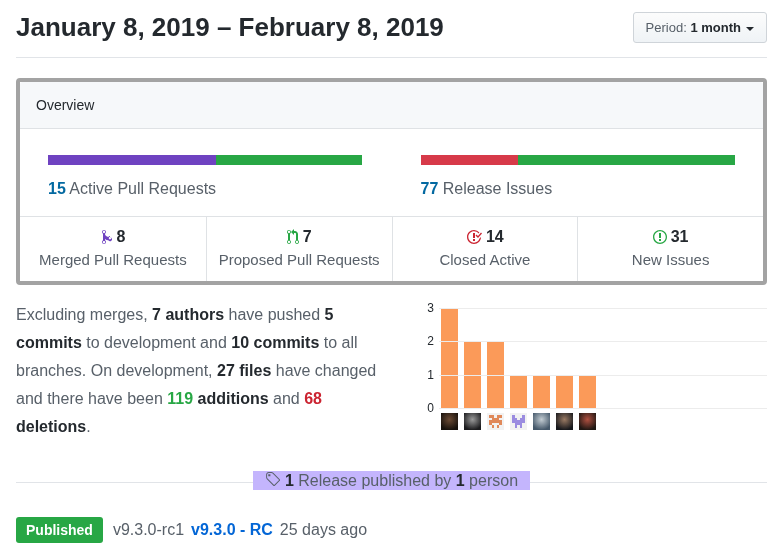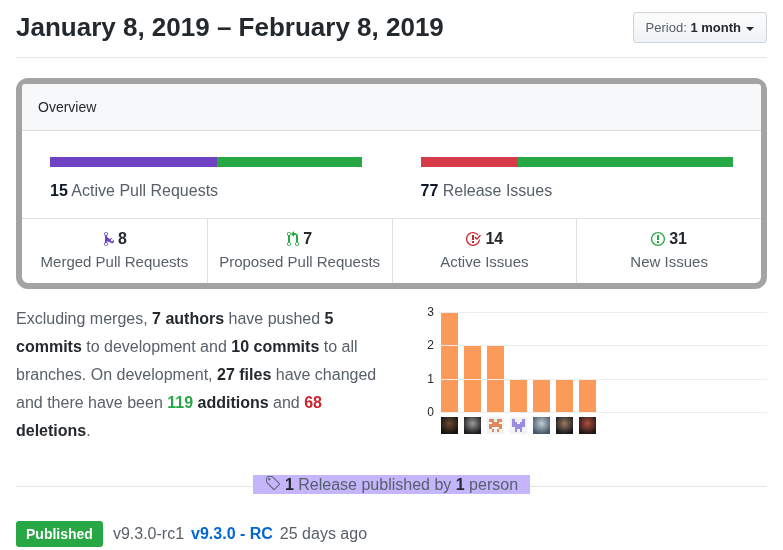--- a/index.html
+++ b/index.html
@@ -17,30 +17,30 @@
   .page-title { font-size: 26px; font-weight: 700; margin: 0; color: #24292e; }
   .period-btn { background: linear-gradient(#fcfcfc, #eff3f6); border: 1px solid #cfd4d9;
     border-radius: 3px; padding: 7px 12px; font-size: 13px; color: #586069; cursor: pointer;
     font-family: "Liberation Sans", sans-serif; }
   .period-btn b { color: #24292e; }
   .caret { display: inline-block; width: 0; height: 0; border-top: 4px solid #24292e;
     border-left: 4px solid transparent; border-right: 4px solid transparent;
     vertical-align: 1px; margin-left: 5px; }
 
   
-  .overview-box { margin-top: 20px; border: 6px solid #a3a3a3; border-radius: 12px; }
+  .overview-box { margin-top: 20px; border: 4px solid #a3a3a3; border-radius: 4px; }
   .box-header { background: #f6f8fa; border-bottom: 1px solid #dfe2e5; padding: 15px 16px;
     font-size: 14px; color: #24292e; border-radius: 3px 3px 0 0; }
 
   .progress-section { display: grid; grid-template-columns: 1fr 1fr; column-gap: 58px;
     padding: 26px 28px 18px 28px; }
   .meter { display: flex; height: 10px; overflow: hidden; background: #fff; }
   .meter span { display: block; height: 100%; }
   .progress-label { margin-top: 15px; font-size: 16px; color: #586069; }
-  .progress-label b { color: #0f172a; }
+  .progress-label b { color: #0369a1; }
 
   .stats-row { display: grid; grid-template-columns: 1fr 1fr 1fr 1fr; border-top: 1px solid #dfe2e5; }
   .stat-cell { text-align: center; padding: 11px 6px 13px 6px; cursor: pointer; }
   .stat-cell + .stat-cell { border-left: 1px solid #dfe2e5; }
   .stat-count { font-size: 16px; font-weight: 700; color: #24292e; }
   .stat-count svg { vertical-align: -3px; margin-right: 4px; }
   .stat-label { margin-top: 5px; font-size: 15px; color: #586069; }
 
   
   .summary-section { display: flex; margin-top: 16px; }
@@ -119,21 +119,21 @@
       <div class="stat-cell">
         <div class="stat-count"><span><svg class="stat-icon" width="12" height="16" viewBox="0 0 12 16" fill="#28a745">
                 <path d="M11 11.28V5c-.03-.78-.34-1.47-.94-2.06C9.46 2.35 8.78 2.03 8 2H7V0L4 3l3 3V4h1c.27.02.48.11.69.31.21.2.3.42.31.69v6.28A1.993 1.993 0 0 0 10 15a1.993 1.993 0 0 0 1-3.72zm-1 2.92c-.66 0-1.2-.55-1.2-1.2 0-.65.55-1.2 1.2-1.2.65 0 1.2.55 1.2 1.2 0 .65-.55 1.2-1.2 1.2zM4 3c0-1.11-.89-2-2-2a1.993 1.993 0 0 0-1 3.72v6.56A1.993 1.993 0 0 0 2 15a1.993 1.993 0 0 0 1-3.72V4.72c.59-.34 1-.98 1-1.72zm-.8 10c0 .66-.55 1.2-1.2 1.2-.65 0-1.2-.55-1.2-1.2 0-.65.55-1.2 1.2-1.2.65 0 1.2.55 1.2 1.2zM2 4.2C1.34 4.2.8 3.65.8 3c0-.65.55-1.2 1.2-1.2.65 0 1.2.55 1.2 1.2 0 .65-.55 1.2-1.2 1.2z"></path>
               </svg></span><span>7</span></div>
         <div class="stat-label">Proposed Pull Requests</div>
       </div>
       <div class="stat-cell">
         <div class="stat-count"><span><svg class="stat-icon" width="16" height="16" viewBox="0 0 16 16" fill="#cb2431">
                 <path d="M7 10h2v2H7v-2zm2-6H7v5h2V4zm1.5 1.5l-1 1L12 9l4-4.5-1-1L12 7l-1.5-1.5zM8 13.7A5.71 5.71 0 0 1 2.3 8c0-3.14 2.56-5.7 5.7-5.7 1.83 0 3.45.88 4.5 2.2l.92-.92A6.947 6.947 0 0 0 8 1C4.14 1 1 4.14 1 8s3.14 7 7 7 7-3.14 7-7l-1.52 1.52c-.66 2.41-2.86 4.19-5.48 4.19v-.01z"></path>
               </svg></span><span>14</span></div>
-        <div class="stat-label">Active Issues</div>
+        <div class="stat-label">Closed Active</div>
       </div>
       <div class="stat-cell">
         <div class="stat-count"><span><svg class="stat-icon" width="14" height="16" viewBox="0 0 14 16" fill="#28a745">
                 <path d="M7 2.3c3.14 0 5.7 2.56 5.7 5.7s-2.56 5.7-5.7 5.7A5.71 5.71 0 0 1 1.3 8c0-3.14 2.56-5.7 5.7-5.7zM7 1C3.14 1 0 4.14 0 8s3.14 7 7 7 7-3.14 7-7-3.14-7-7-7zm1 3H6v5h2V4zm0 6H6v2h2v-2z"></path>
               </svg></span><span>31</span></div>
         <div class="stat-label">New Issues</div>
       </div>
     </div>
   </div>
 

